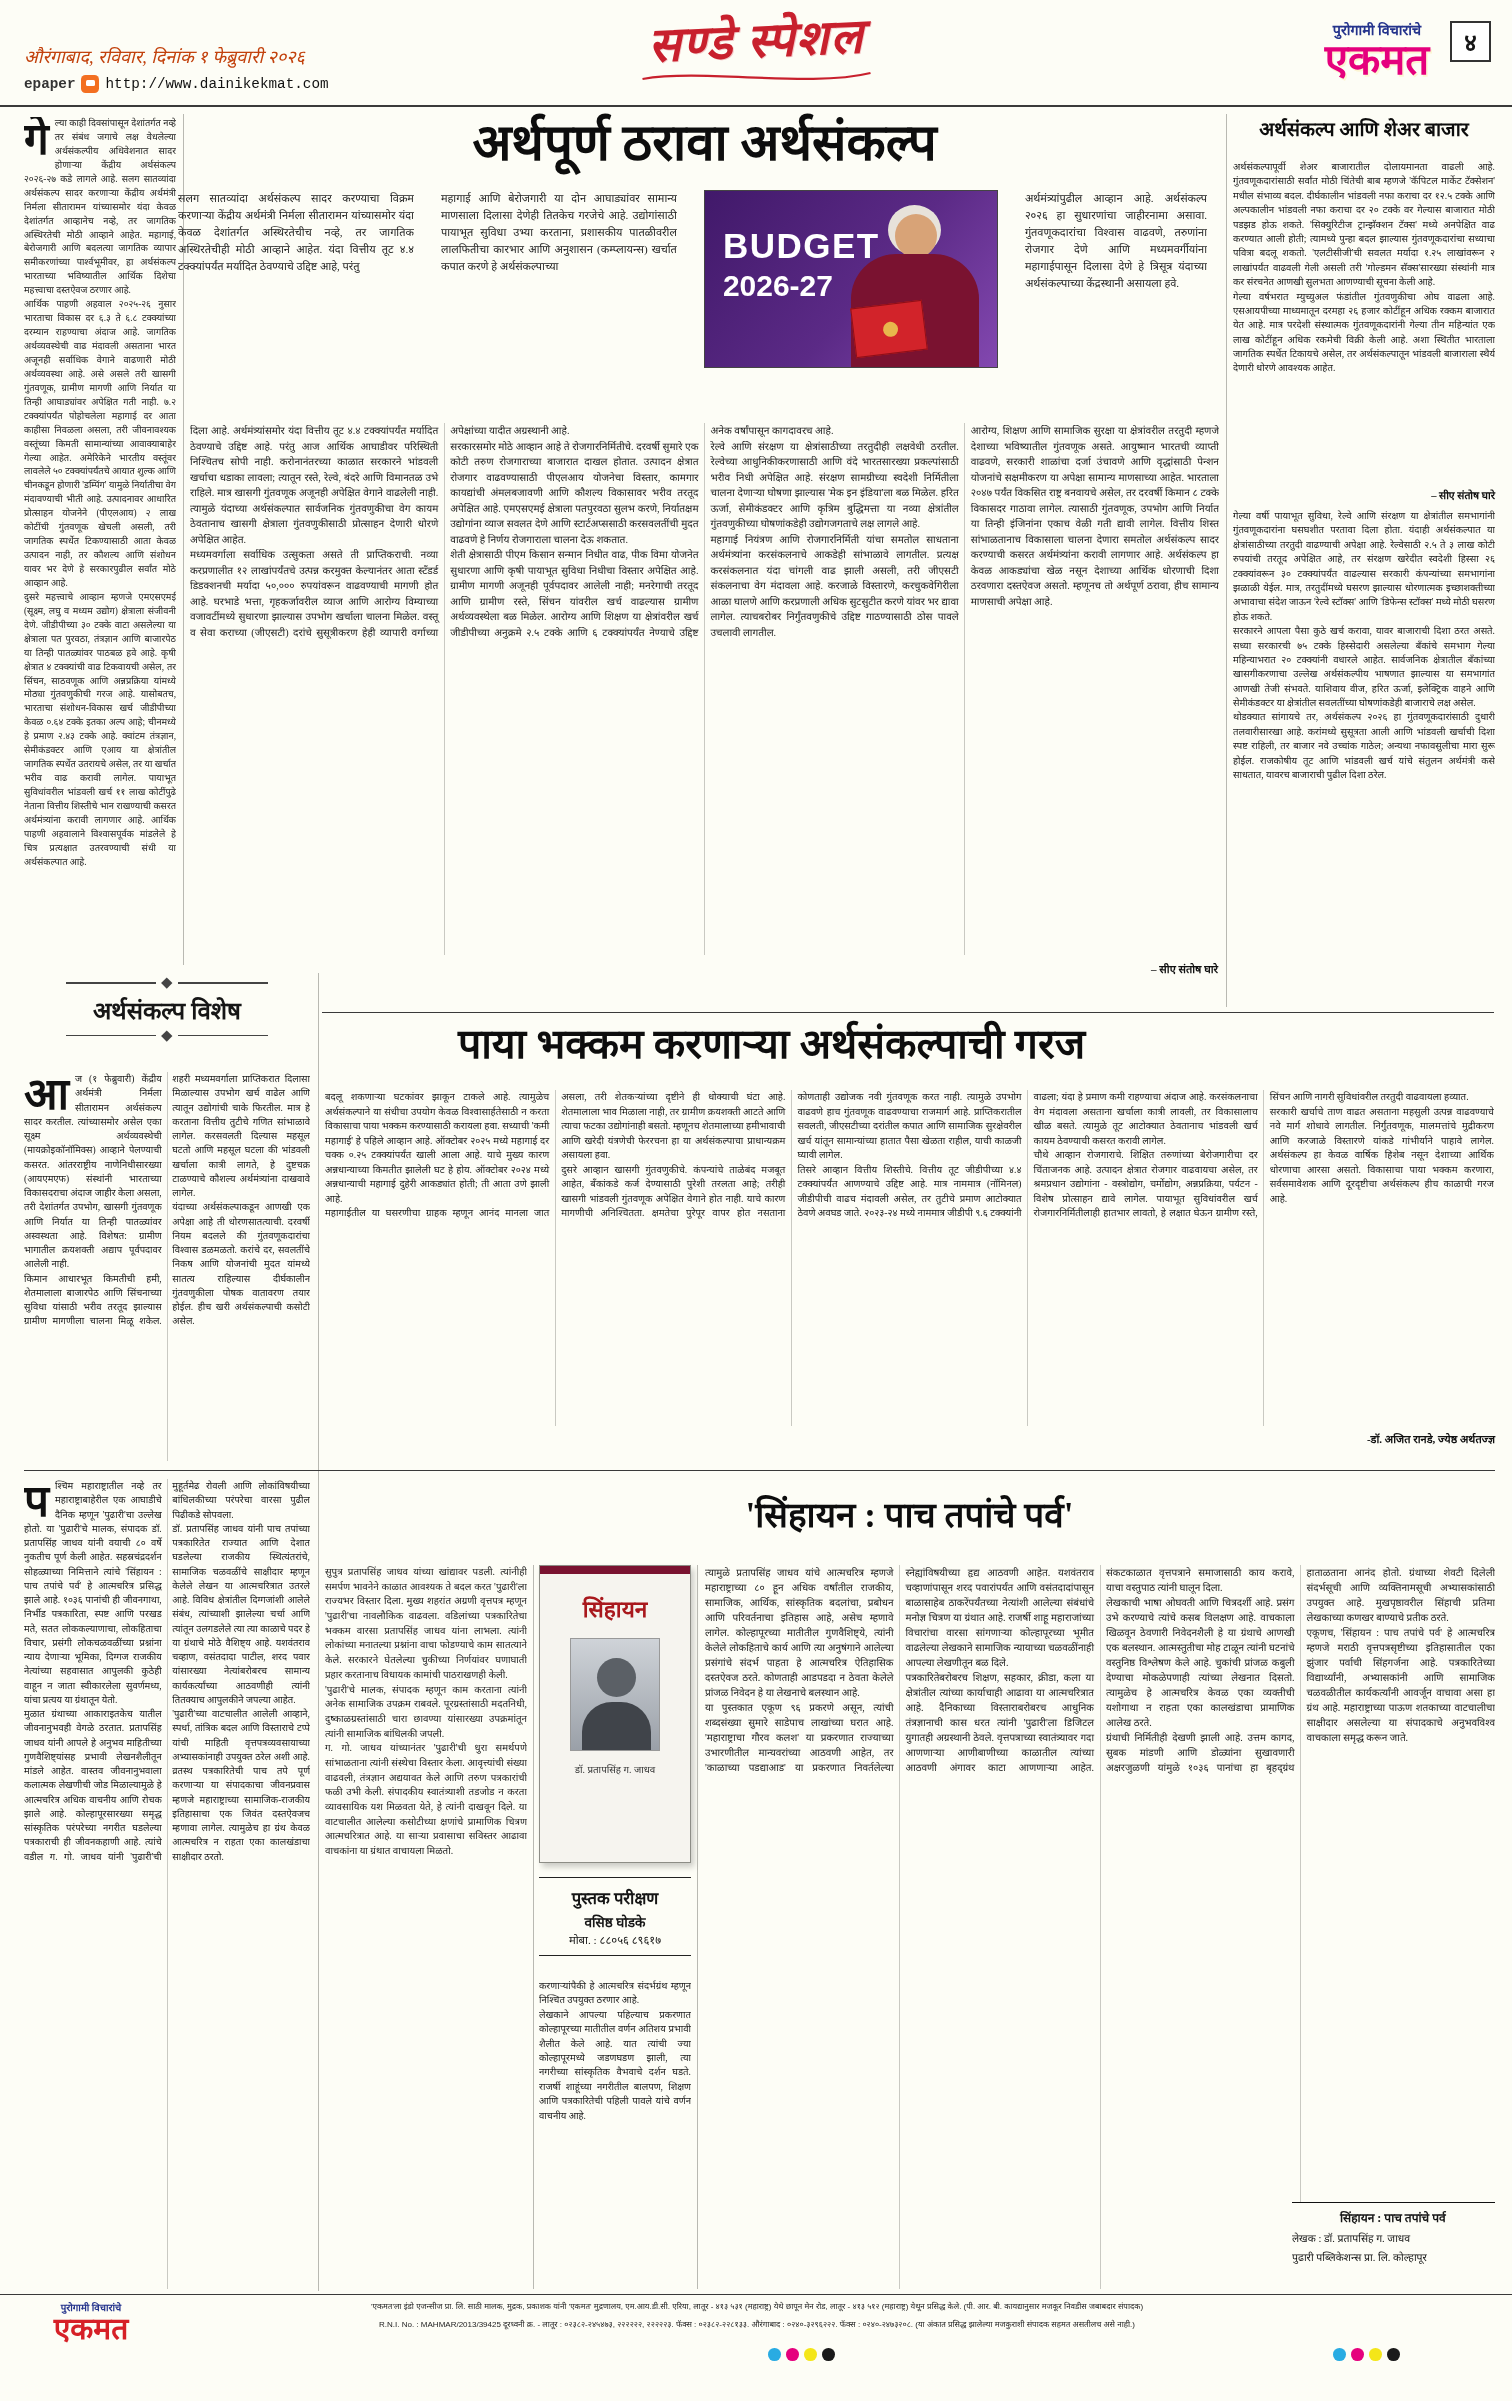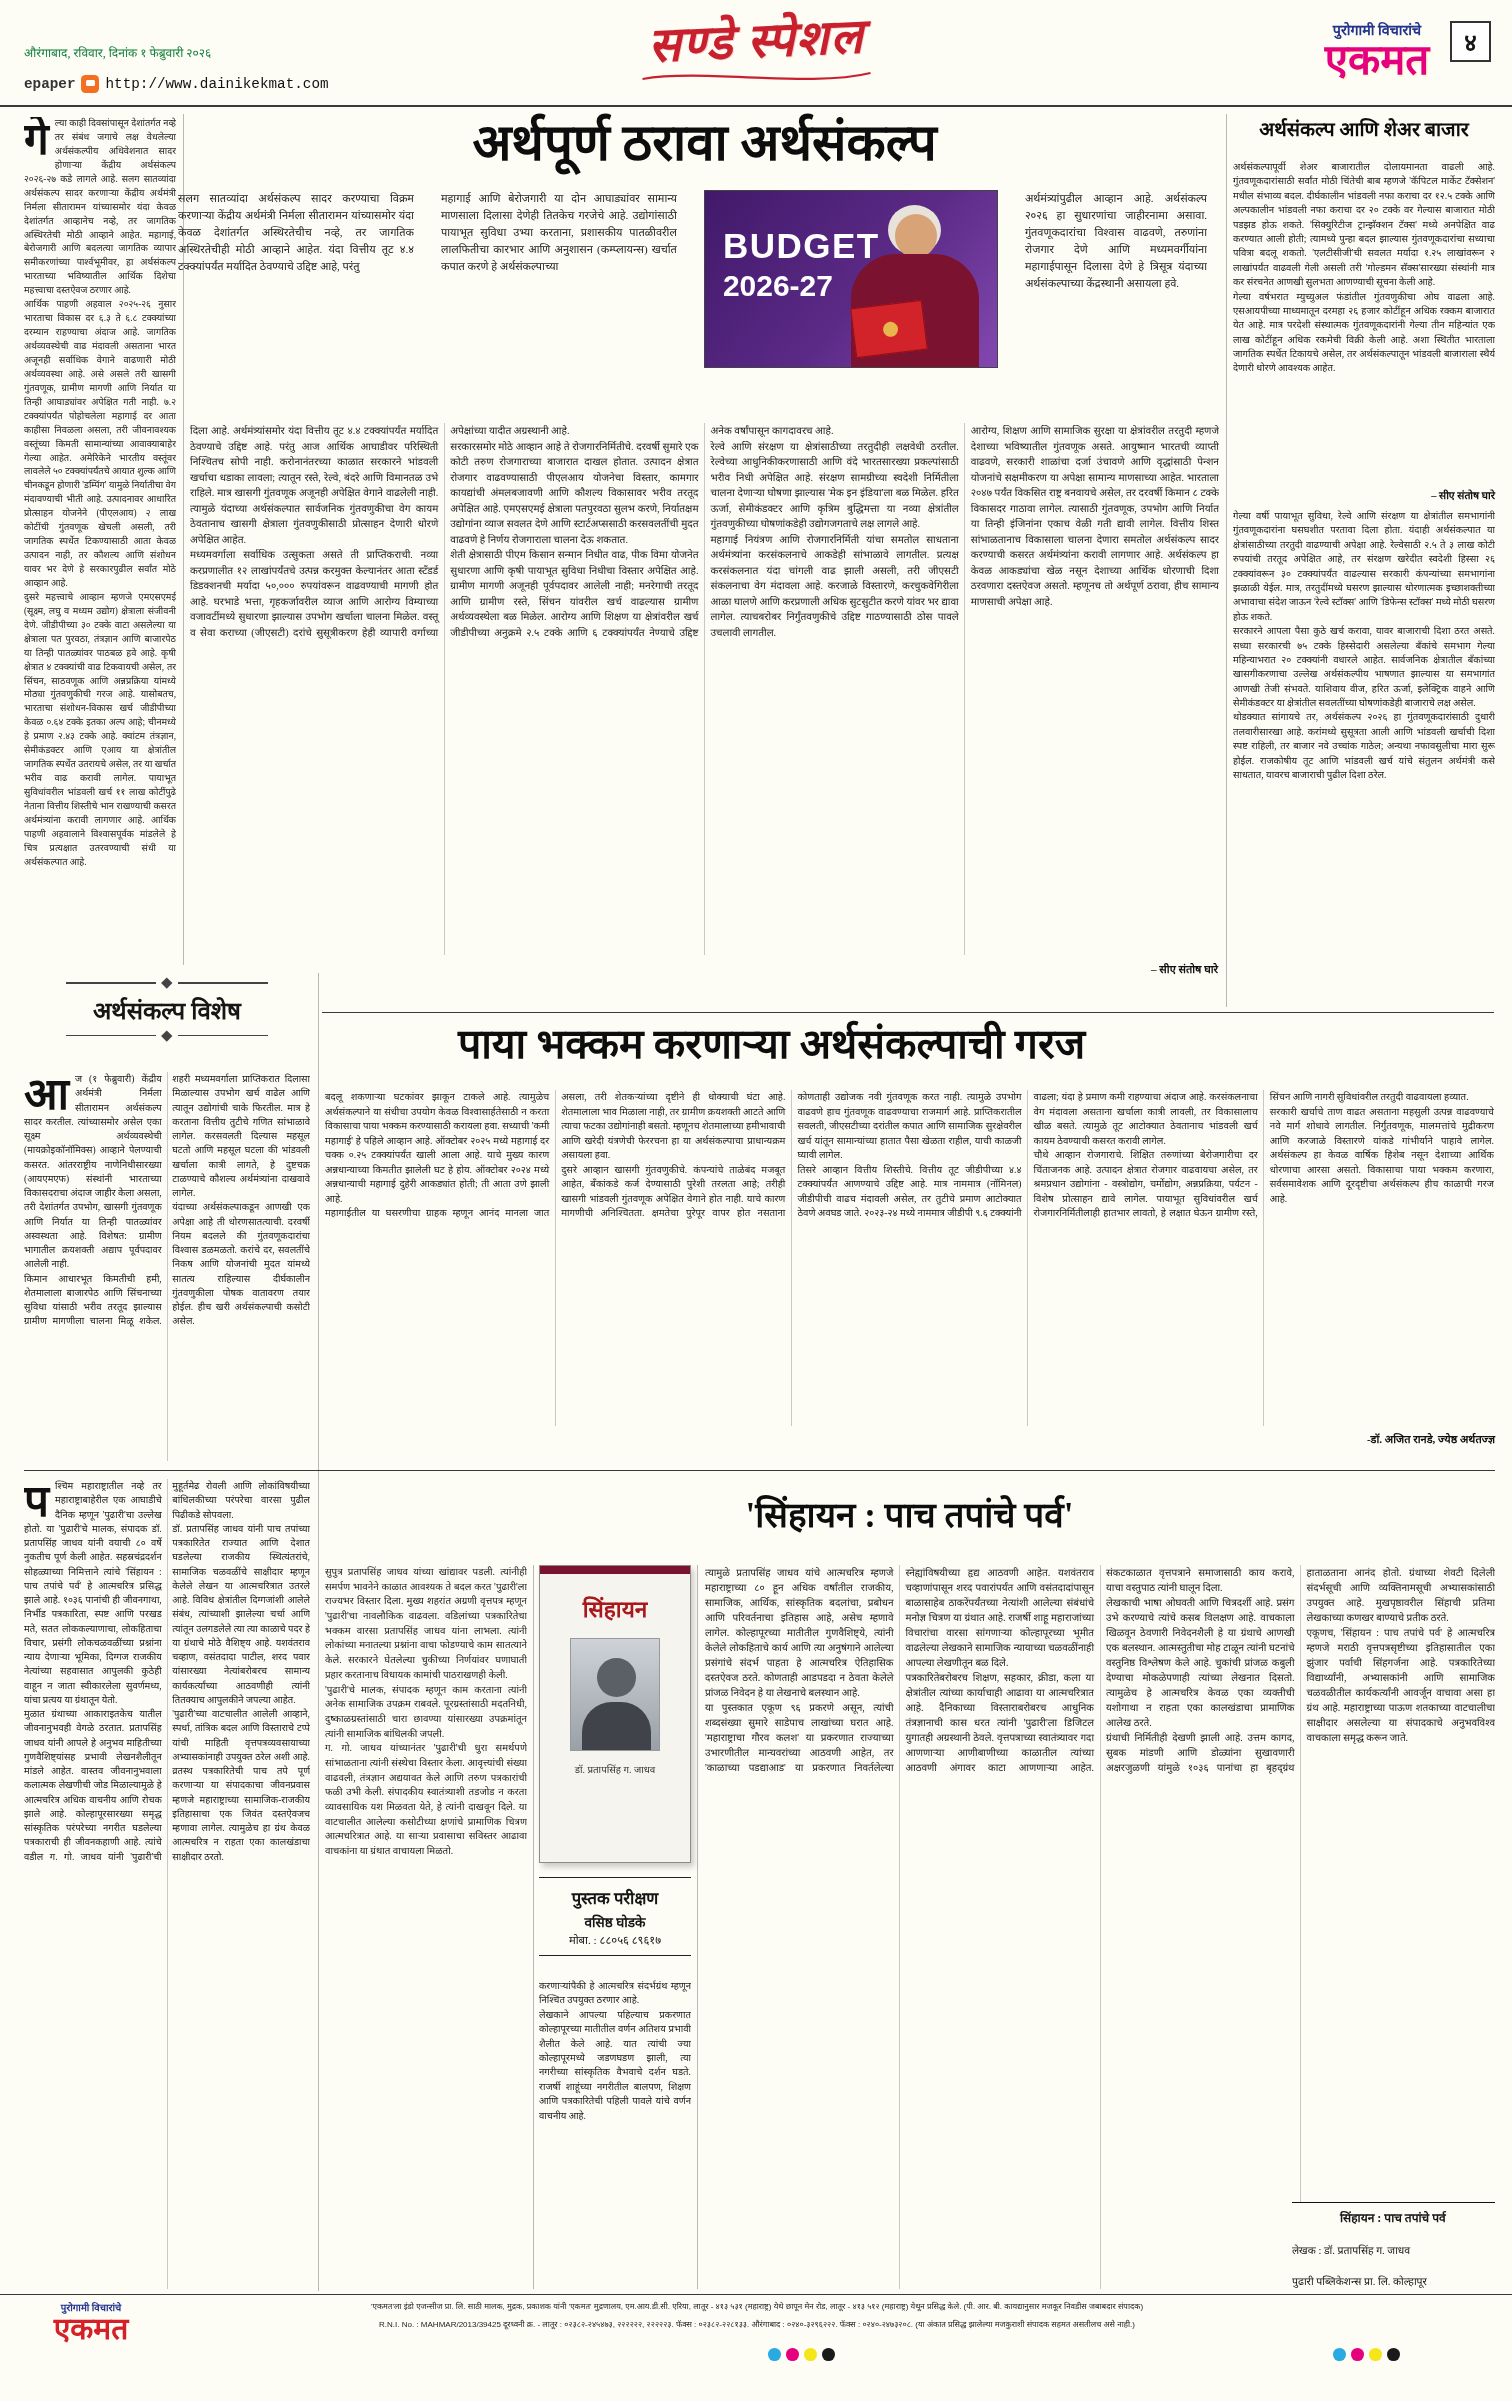--- a/index.html
+++ b/index.html
@@ -16,21 +16,21 @@
   .h-rule{position:absolute; background:#3a3a3a;}
   .body-text{font-size:10px; line-height:1.5; text-align:justify; overflow:hidden; color:#1c1c1c;}
   .flow{white-space:pre-line;}
   .dropcap{float:left; font-size:44px; line-height:0.9; font-weight:bold; padding:3px 6px 0 0; color:#111;}
   .cols2{column-count:2; column-gap:10.5px; column-rule:0.8px solid #c9c9c2;}
   .cols4{column-count:4; column-gap:12px; column-rule:0.8px solid #c9c9c2;}
   .cols5{column-count:5; column-gap:12px; column-rule:0.8px solid #c9c9c2;}
   .headline{font-weight:bold; text-align:center; color:#0d0d0d; line-height:1.15;}
   .byline{font-weight:bold; text-align:right; font-size:11px; color:#111;}
   
-  .date-line{font-size:12px; color:#15803d;}
+  .date-line{font-size:18px; color:#c2410c;font-style:italic;}
   .script-title{font-size:48px; font-weight:bold; font-style:italic; color:var(--accent_red);
                 text-align:center; transform:rotate(-2.5deg); letter-spacing:1.5px;
                 text-shadow:0.8px 0.8px 0 #f3c8c8;}
   .tagline{font-size:14.3px; font-weight:bold; color:var(--accent_blue); text-align:center;}
   .masthead-logo{font-size:42px; font-weight:bold; color:var(--accent_magenta); line-height:1;
                  text-shadow:1.5px 1.5px 0 #f9d84a33;}
   .page-num-box{width:41px; height:41px; border:2.3px solid #333; display:flex; align-items:center;
                 justify-content:center; font-size:24px; font-weight:bold; background:#fff;}
   .epaper-row{display:flex; align-items:center; gap:6px; font-family:"Liberation Sans",sans-serif;}
   .epaper-label{font-size:14.3px; font-weight:bold; color:#333;}
@@ -69,21 +69,21 @@
                      border-radius:30px 30px 0 0; background:#40444a;}
   .book-author{margin-top:12px; text-align:center; font-size:9.8px; color:#333; padding:0 6px;}
   
   .review-box{border-top:1.9px solid #222; border-bottom:1.9px solid #222; text-align:center; padding:7.5px 3px;}
   .review-label{font-size:16.6px; font-weight:bold;}
   .review-name{font-size:13.6px; font-weight:bold; margin-top:3px;}
   .review-phone{font-size:11.3px; margin-top:1.5px;}
   
   .info-block{background:#fdfdf6; border-top:1.9px solid #111; padding-top:6px;}
   .info-l1{font-size:12px; font-weight:bold;padding-left:48px;}
-  .info-l2,.info-l3{font-size:10.5px; margin-top:17px;}
+  .info-l2,.info-l3{font-size:10.5px; margin-top:5px;}
   
   .footer-tiny{font-size:8px; text-align:center; color:#222; font-family:"Liberation Sans",sans-serif; line-height:1.5;}
   .footer-logo-tag{font-size:9.8px; font-weight:bold; color:var(--accent_blue);}
   .footer-logo-name{font-size:30px; font-weight:bold; color:#d62027; line-height:1;}
   .dot{width:12.8px; height:12.8px; border-radius:50%; display:inline-block; margin-right:5.3px;}
   .dots{display:flex;}
 </style>
 </head>
 <body>
 

